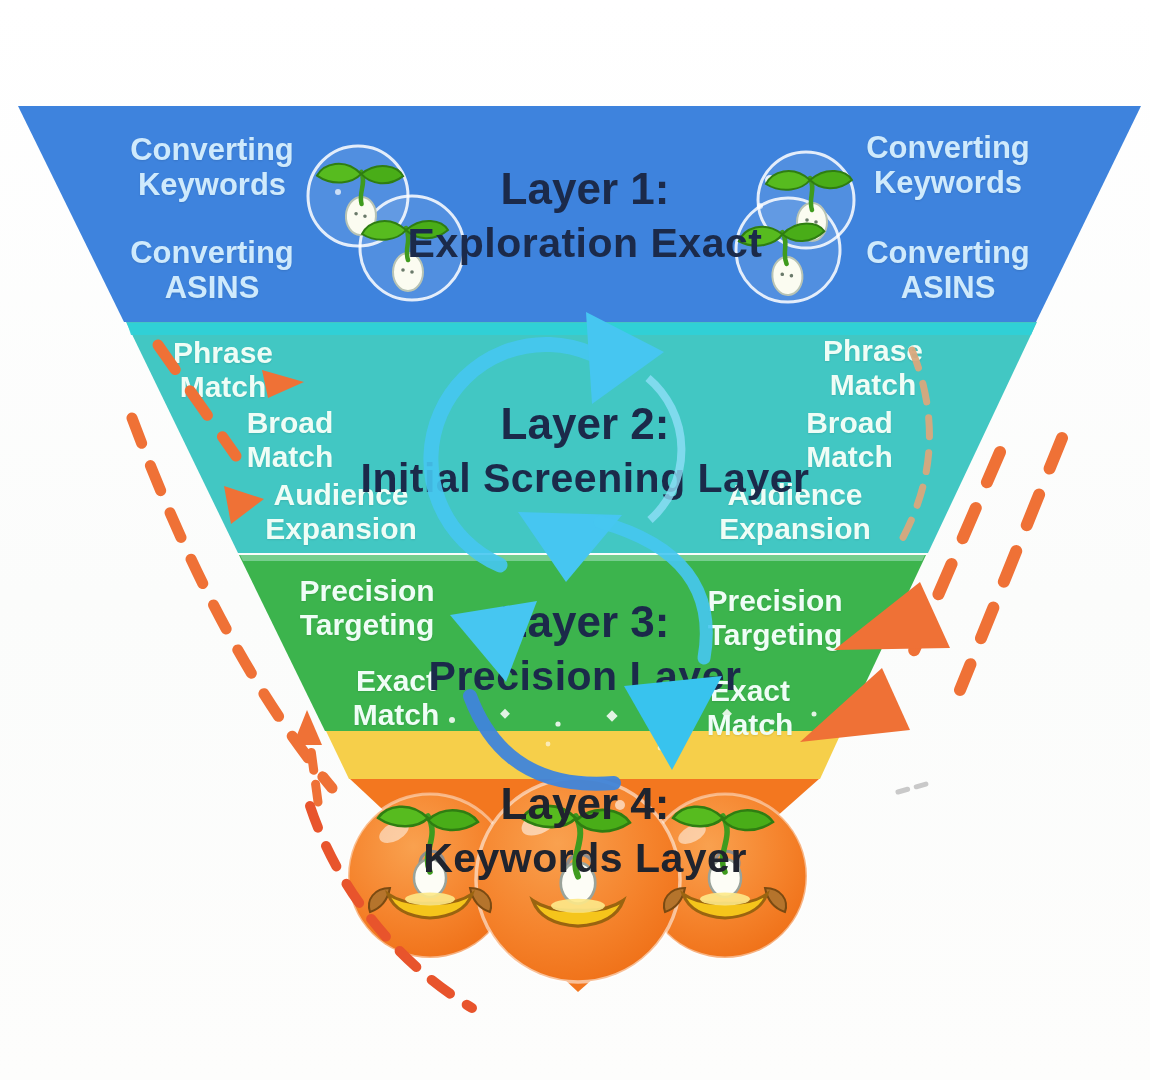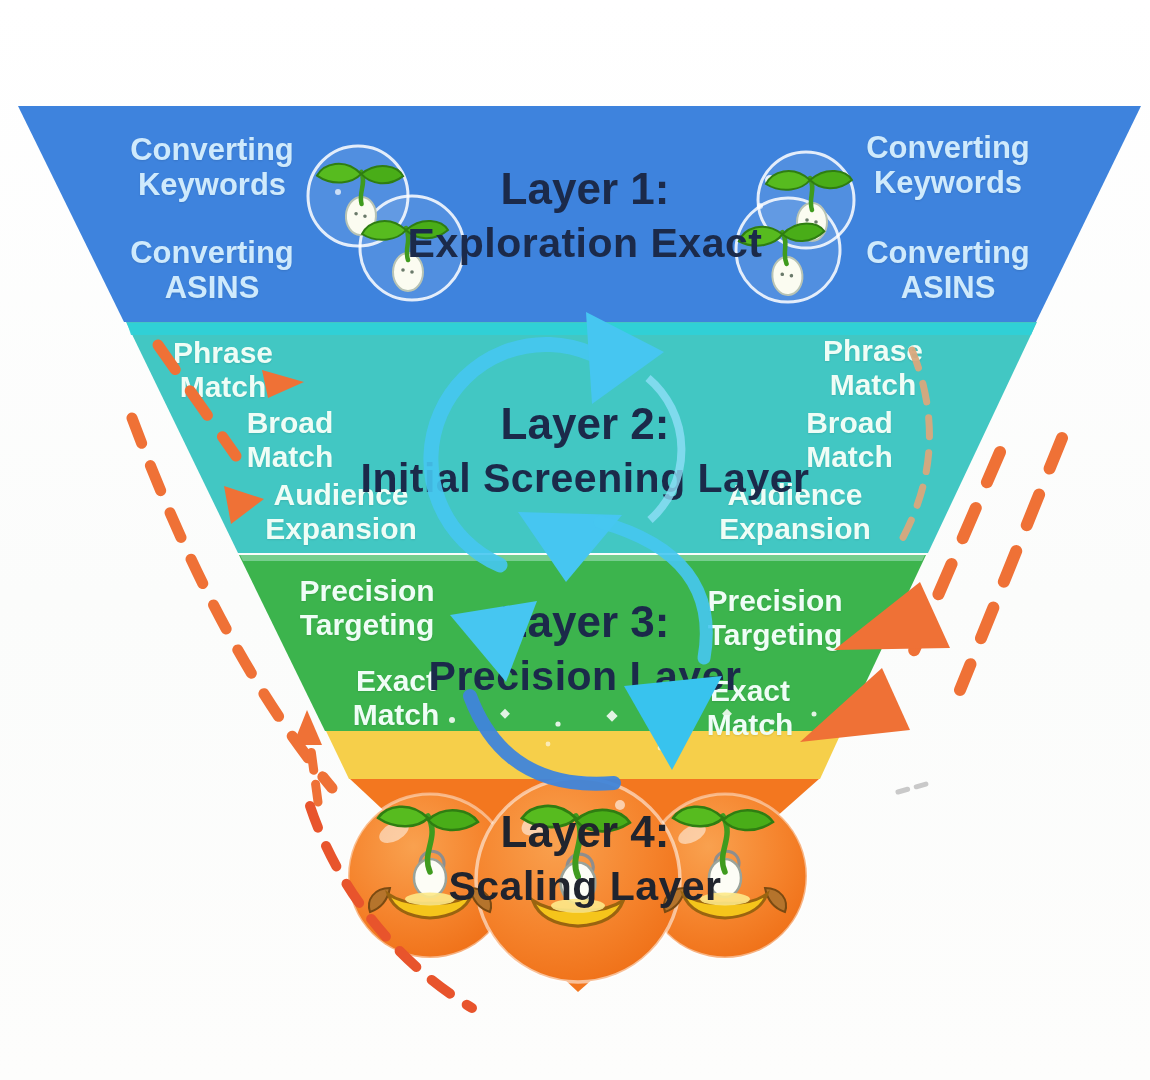--- a/index.html
+++ b/index.html
@@ -144,23 +144,23 @@
 
   <div class="lbl lbl-l23" style="left:272px;top:574px;width:190px;">Precision Targeting</div>
   <div class="lbl lbl-l23" style="left:316px;top:664px;width:160px;">Exact Match</div>
   <div class="lbl lbl-l23" style="left:680px;top:584px;width:190px;">Precision Targeting</div>
   <div class="lbl lbl-l23" style="left:670px;top:674px;width:160px;">Exact Match</div>
   <div class="title-block" style="top:594px;">
     <div class="t1">Layer 3:</div>
     <div class="t2">Precision Layer</div>
   </div>
 
-  <div class="title-block" style="top:804px;color:#20242e;">
+  <div class="title-block" style="top:776px;color:#20242e;">
     <div class="t1">Layer 4:</div>
-    <div class="t2">Scaling Layer</div>
+    <div class="t2">Keywords Layer</div>
   </div>
 
   <svg class="deco" width="1150" height="1080" viewBox="0 0 1150 1080">
 
     <g>
       <path d="M 500,565 A 102,102 0 1 1 592,354" stroke="#46c6f1" stroke-width="15" fill="none" stroke-linecap="round" opacity="0.9"></path>
       <polygon points="586,312 664,352 592,404" fill="#46c6f1"></polygon>
       <path d="M 648,378 A 94,94 0 0 1 650,520" stroke="#8fdef7" stroke-width="8" fill="none" opacity="0.8"></path>
       <polygon points="518,512 622,515 566,582" fill="#46c6f1"></polygon>
     </g>

